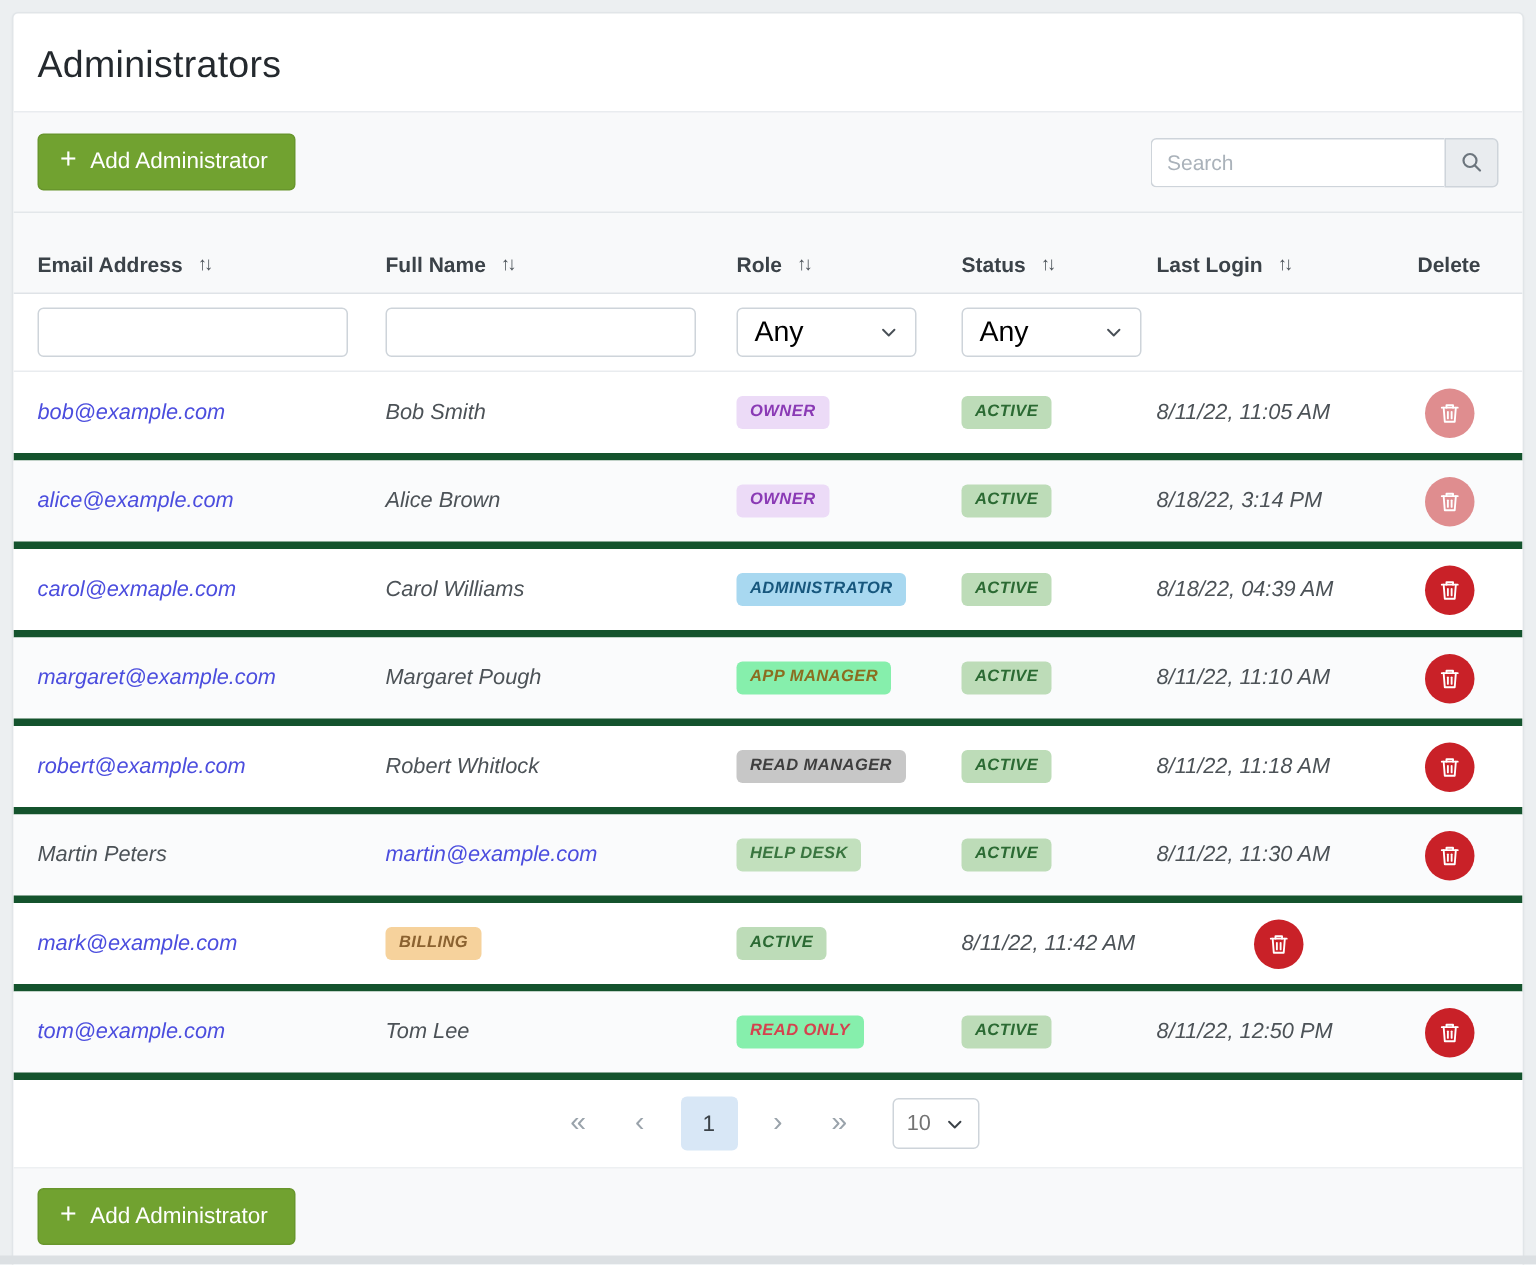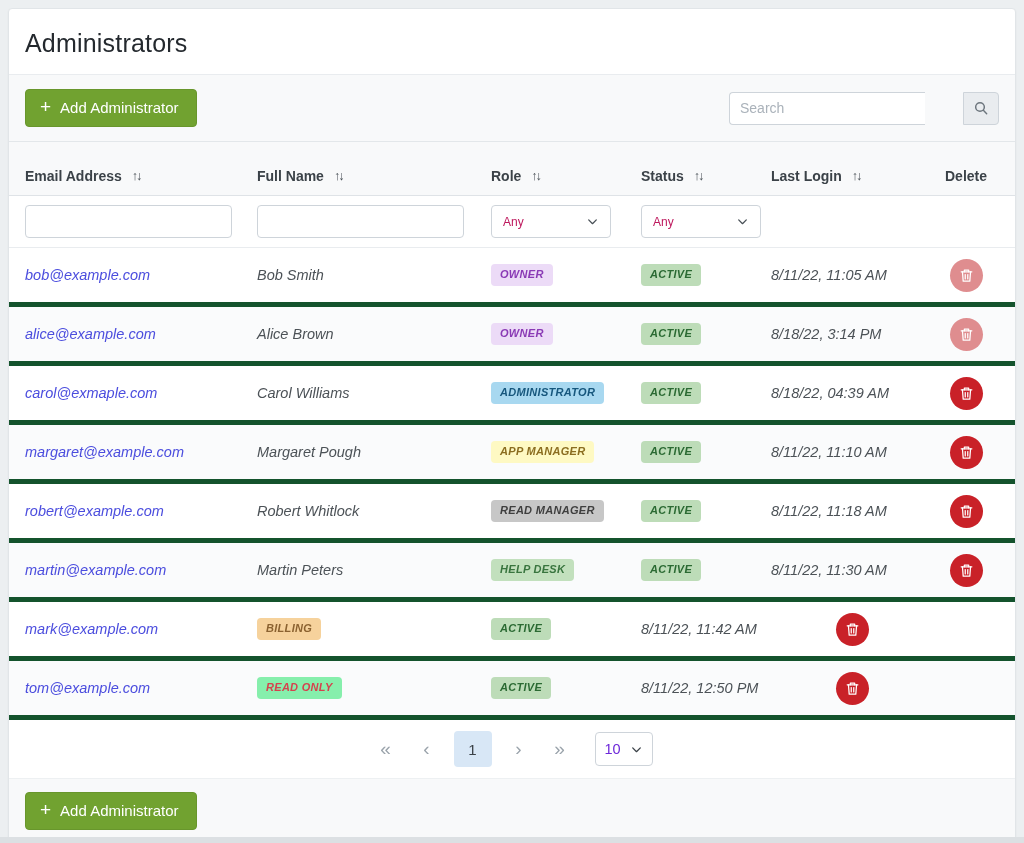--- a/index.html
+++ b/index.html
@@ -35,21 +35,21 @@
     padding: 14px 16px;
     display: flex; justify-content: space-between; align-items: center;
   }
   .btn-green {
     display: inline-flex; align-items: center; gap: 9px;
     background: #71a230; color: #fff; border: 1px solid #68962c;
     font-size: 15px; padding: 8px 17px 9px 14px; border-radius: 4px; cursor: pointer;
     font-family: inherit;
   }
   .btn-green .plus { font-size: 19px; font-weight: 400; line-height: 1; position: relative; top: -1px; }
-  .search-group { display: flex; height: 33px; gap: 38px; }
+  .search-group { display: flex; height: 33px; }
   .search-group input {
     width: 196px; height: 33px; border: 1px solid #ced4da; border-right: none;
     border-radius: 4px 0 0 4px; padding: 0 10px; font-size: 14px; color: #495057;
     font-family: inherit; outline: none; background: #fff;
   }
   .search-group input::placeholder { color: #aab2ba; }
   .search-btn {
     width: 36px; height: 33px; background: #e9ecef; border: 1px solid #ced4da;
     border-radius: 0 4px 4px 0; display: flex; align-items: center; justify-content: center; cursor: pointer;
   }
@@ -74,21 +74,21 @@
   .sort-glyph { font-size: 12.5px; color: #4b5258; letter-spacing: -2px; font-weight: 400; }
 
   .filter-row { height: 52px; background: #fff; border-bottom: 1px solid #e9ecef; }
   .filter-input {
     width: 207px; height: 33px; border: 1px solid #ced4da; border-radius: 4px;
     padding: 0 8px; font-size: 14px; font-family: inherit; outline: none;
   }
   .filter-select {
     width: 120px; height: 33px; border: 1px solid #ced4da; border-radius: 4px;
     display: flex; align-items: center; justify-content: space-between;
-    padding: 0 11px; font-size: 12px; color: #be185d; cursor: pointer; background: #fff;
+    padding: 0 11px; font-size: 19px; color: #000000; cursor: pointer; background: #fff;
   }
 
   .trow { height: 59px; border-bottom: 5px solid #14532d; background: #fff; font-style: italic; }
   .trow.striped { background: #fafbfc; }
   .cell { font-size: 14.5px; color: #4c5257; }
   .email-link { color: #4b4dde; text-decoration: none; font-size: 14.5px; }
   .badge {
     display: inline-block; font-size: 11px; font-weight: 700;
     padding: 4px 9px; border-radius: 4px; letter-spacing: .3px; line-height: 1.25;
   }
@@ -108,21 +108,21 @@
     background: none; border: none; color: #9aa3ab; font-size: 19px; cursor: pointer;
     width: 28px; height: 34px; font-family: inherit;
   }
   .page-current {
     min-width: 38px; height: 36px; background: #d8e7f6; color: #3b4248;
     border: none; border-radius: 4px; font-size: 15px; cursor: pointer; font-family: inherit;
   }
   .page-size-select {
     width: 58px; height: 34px; border: 1px solid #ced4da; border-radius: 4px; background: #fff;
     display: flex; align-items: center; justify-content: space-between; padding: 0 9px;
-    font-size: 14.5px; color: #6d28d9; cursor: pointer; margin-left: 8px;
+    font-size: 14.5px; color: #737373; cursor: pointer; margin-left: 8px;
   }
 
   
   .footer-bar {
     background: #f8f9fa; border-top: 1px solid #edf0f2;
     padding: 13px 16px; margin-top: 0;
   }
   .chev { display: block; }
 </style>
 </head>
@@ -253,21 +253,21 @@
             <path d="M10 10.5v7"></path>
             <path d="M14 10.5v7"></path>
           </svg>
         </button>
       </div>
     </div>
 
     <div class="grid-row trow striped">
       <div class="cell"><a href="#" class="email-link">margaret@example.com</a></div>
       <div class="cell name-cell">Margaret Pough</div>
-      <div class="cell"><span class="badge" style="background: #fef9c3; color: rgb(139, 109, 32);">APP MANAGER</span></div>
+      <div class="cell"><span class="badge" style="background: #86efac; color: rgb(139, 109, 32);">APP MANAGER</span></div>
       <div class="cell"><span class="badge" style="background: rgb(189, 220, 184); color: rgb(43, 106, 51);">ACTIVE</span></div>
       <div class="cell login-cell">8/11/22, 11:10 AM</div>
       <div class="cell delete-cell">
         <button class="delete-btn" style="background: rgb(201, 33, 40);">
           <svg width="15" height="15" viewBox="0 0 24 24" fill="none" stroke="#ffffff" stroke-width="2" stroke-linecap="round" stroke-linejoin="round">
             <path d="M3.5 6h17"></path>
             <path d="M8.5 6V3.5h7V6"></path>
             <path d="M5.5 6l1.2 15h10.6L18.5 6"></path>
             <path d="M10 10.5v7"></path>
             <path d="M14 10.5v7"></path>
@@ -289,22 +289,22 @@
             <path d="M8.5 6V3.5h7V6"></path>
             <path d="M5.5 6l1.2 15h10.6L18.5 6"></path>
             <path d="M10 10.5v7"></path>
             <path d="M14 10.5v7"></path>
           </svg>
         </button>
       </div>
     </div>
 
     <div class="grid-row trow striped">
+      <div class="cell name-cell">Martin Peters</div>
       <div class="cell"><a href="#" class="email-link">martin@example.com</a></div>
-      <div class="cell name-cell">Martin Peters</div>
       <div class="cell"><span class="badge" style="background: rgb(194, 224, 189); color: rgb(57, 117, 63);">HELP DESK</span></div>
       <div class="cell"><span class="badge" style="background: rgb(189, 220, 184); color: rgb(43, 106, 51);">ACTIVE</span></div>
       <div class="cell login-cell">8/11/22, 11:30 AM</div>
       <div class="cell delete-cell">
         <button class="delete-btn" style="background: rgb(201, 33, 40);">
           <svg width="15" height="15" viewBox="0 0 24 24" fill="none" stroke="#ffffff" stroke-width="2" stroke-linecap="round" stroke-linejoin="round">
             <path d="M3.5 6h17"></path>
             <path d="M8.5 6V3.5h7V6"></path>
             <path d="M5.5 6l1.2 15h10.6L18.5 6"></path>
             <path d="M10 10.5v7"></path>
@@ -327,20 +327,21 @@
             <path d="M5.5 6l1.2 15h10.6L18.5 6"></path>
             <path d="M10 10.5v7"></path>
             <path d="M14 10.5v7"></path>
           </svg>
         </button>
       </div>
     </div>
 
     <div class="grid-row trow striped">
       <div class="cell"><a href="#" class="email-link">tom@example.com</a></div>
+      <div class="cell name-cell">Tom Lee</div>
       <div class="cell"><span class="badge" style="background: #86efac; color: rgb(213, 66, 78);">READ ONLY</span></div>
       <div class="cell"><span class="badge" style="background: rgb(189, 220, 184); color: rgb(43, 106, 51);">ACTIVE</span></div>
       <div class="cell login-cell">8/11/22, 12:50 PM</div>
       <div class="cell delete-cell">
         <button class="delete-btn" style="background: rgb(201, 33, 40);">
           <svg width="15" height="15" viewBox="0 0 24 24" fill="none" stroke="#ffffff" stroke-width="2" stroke-linecap="round" stroke-linejoin="round">
             <path d="M3.5 6h17"></path>
             <path d="M8.5 6V3.5h7V6"></path>
             <path d="M5.5 6l1.2 15h10.6L18.5 6"></path>
             <path d="M10 10.5v7"></path>

